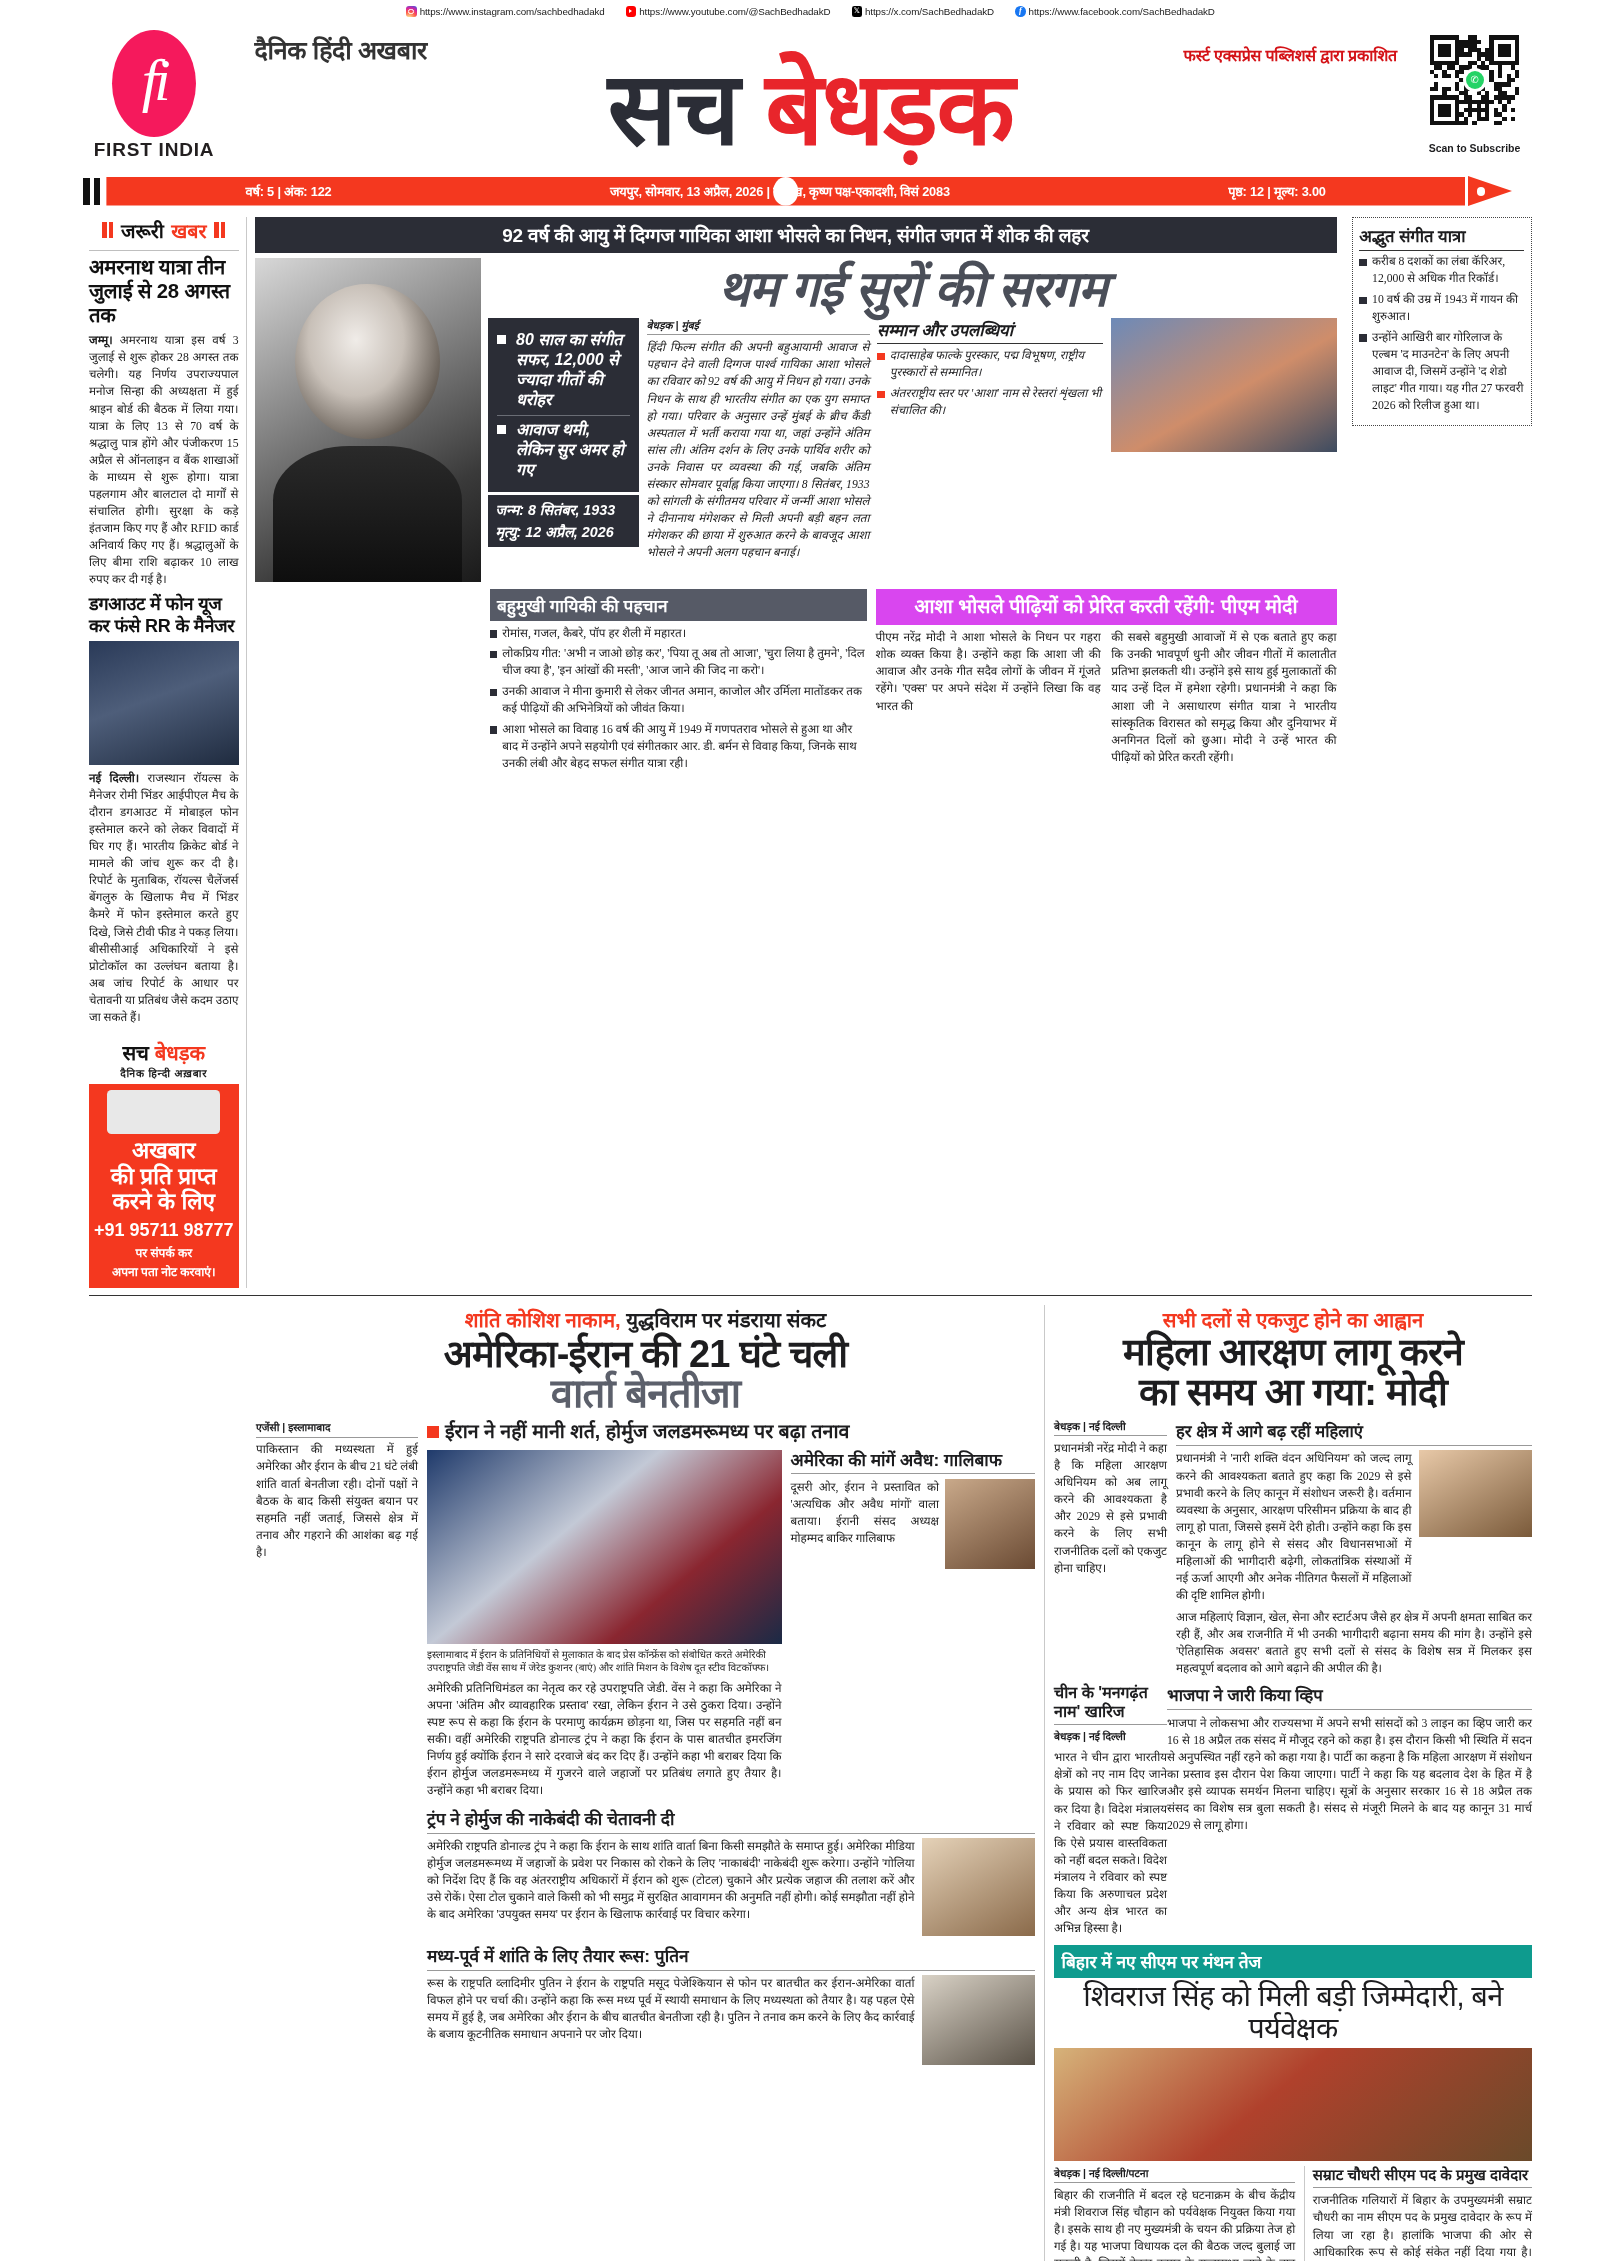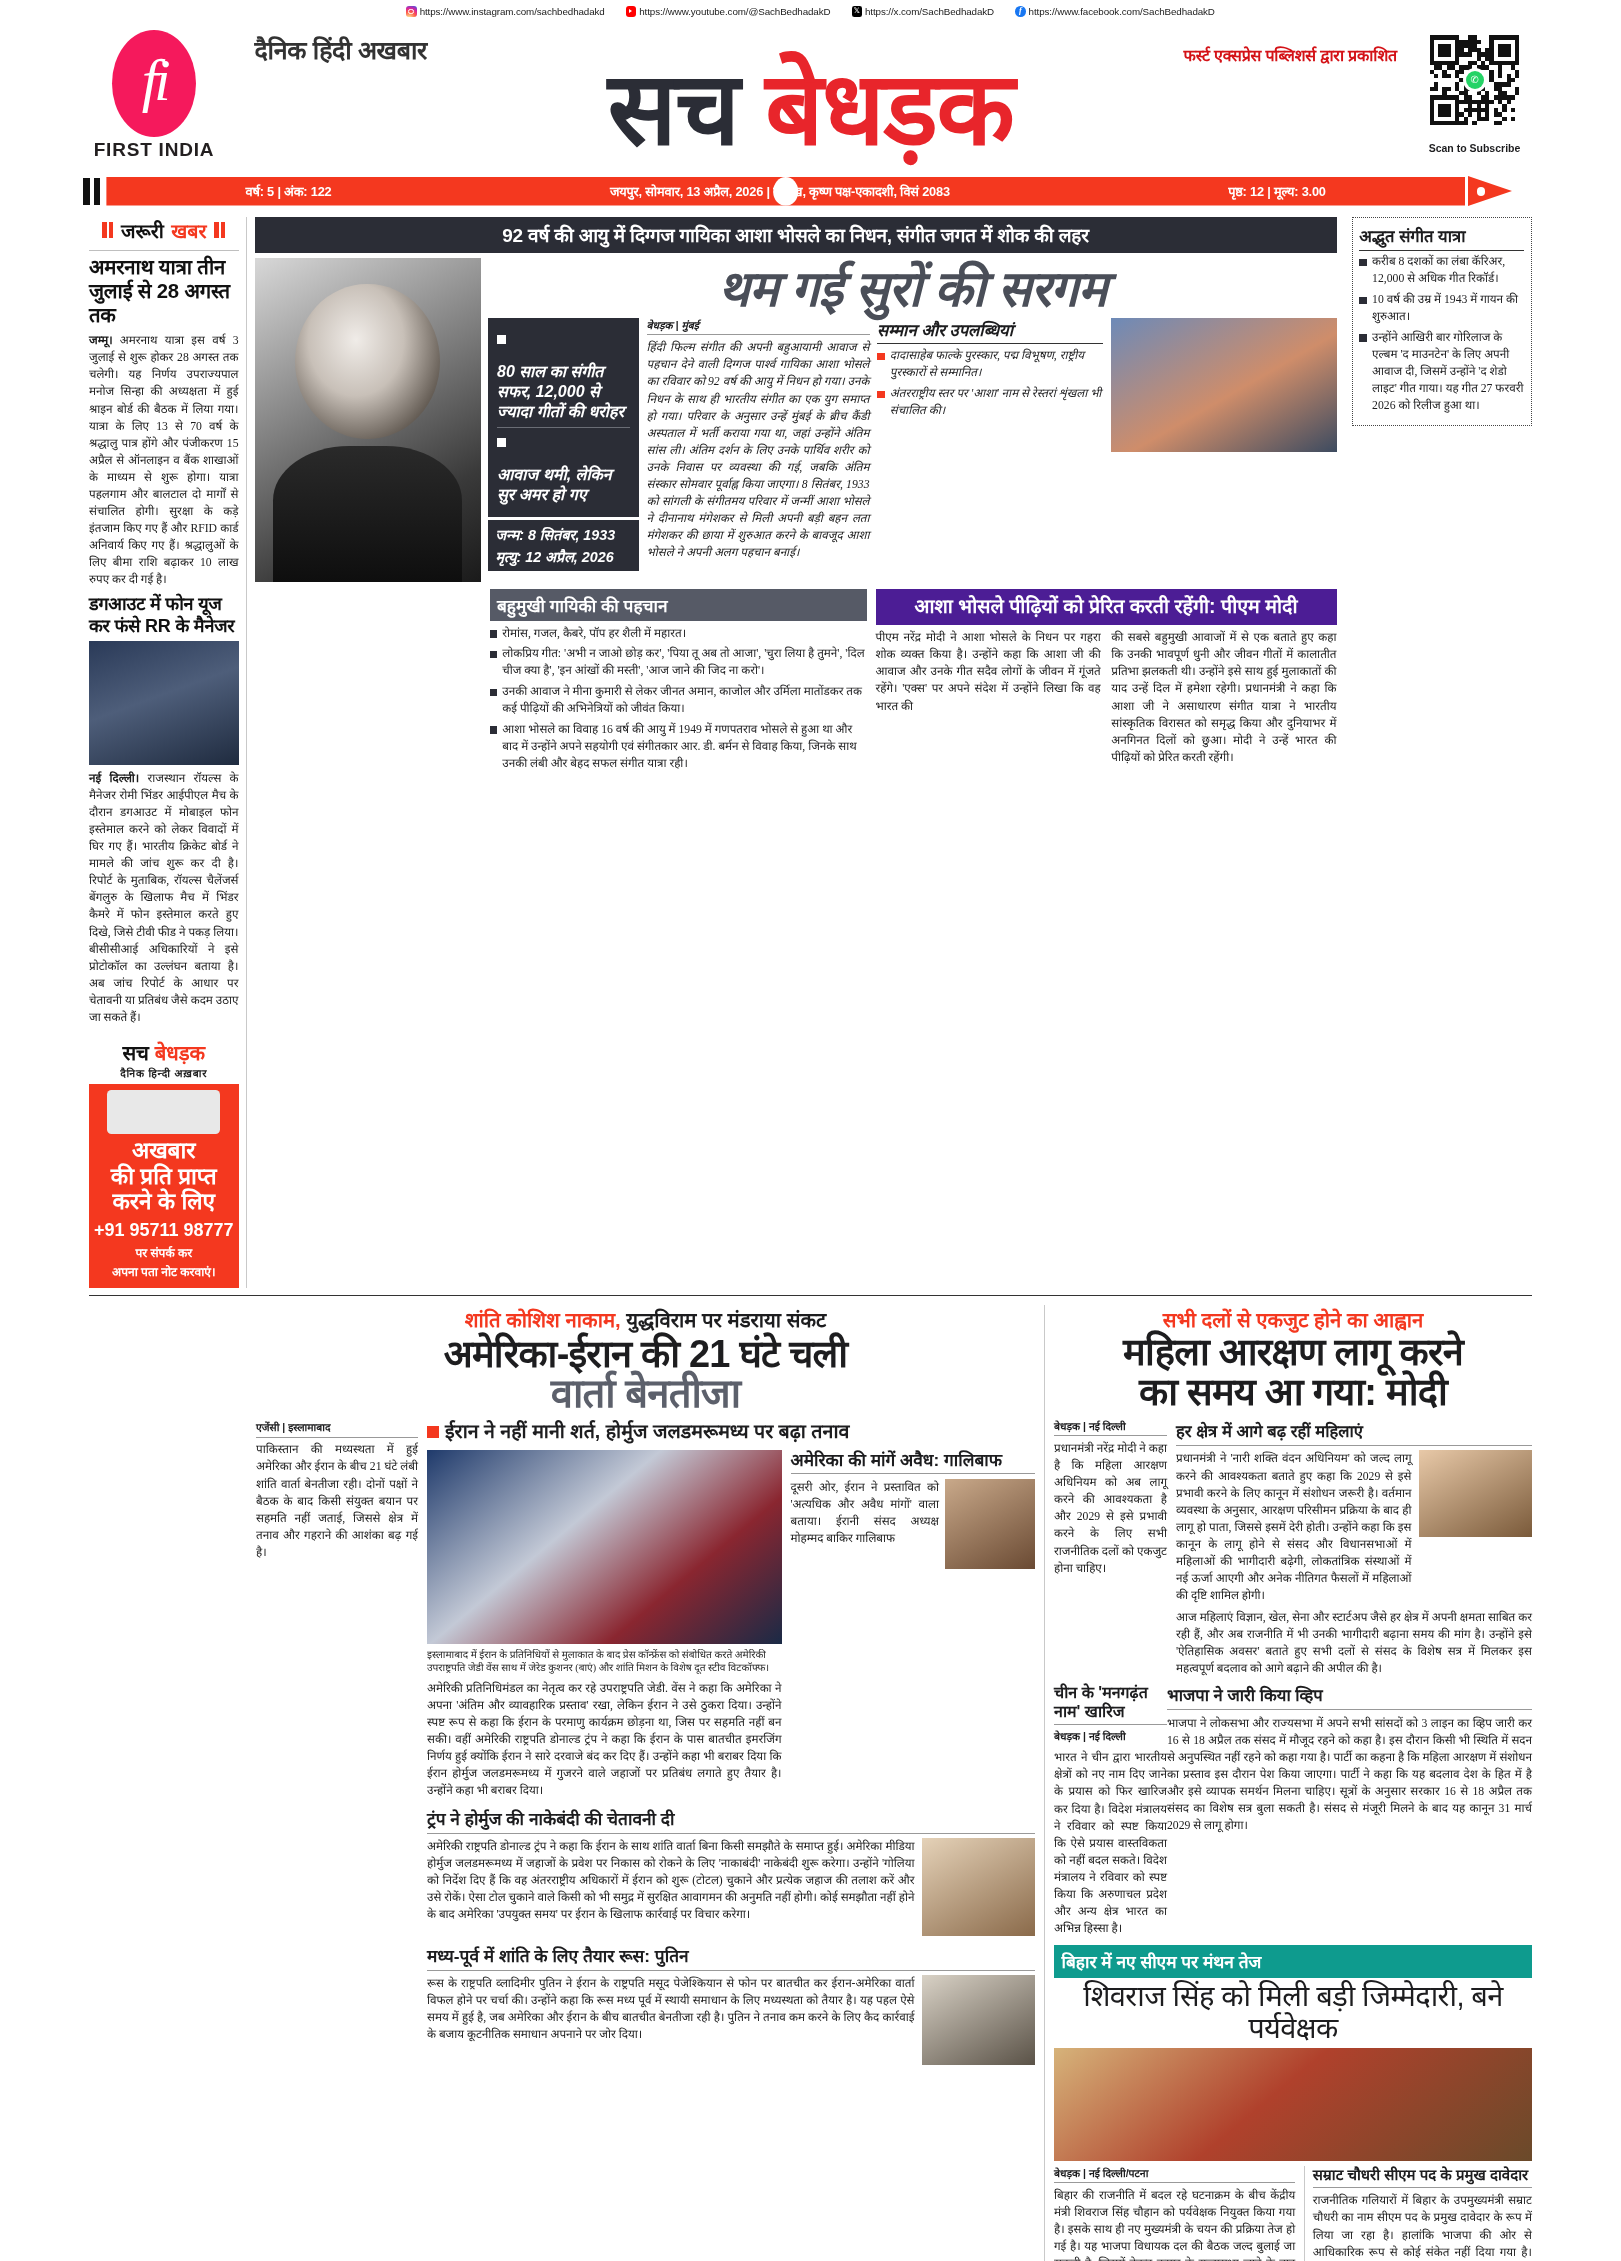--- a/index.html
+++ b/index.html
@@ -100,29 +100,29 @@
   }
   .main-row { display:flex; margin-top:4.5px; gap:7.5px;}
   .photo { background:#8a8a8a; position:relative; overflow:hidden;}
   .asha-photo { width:226px; height:324px; flex:none; }
 
   .mainhead {
     font-size:50px; font-weight:bold; color:#4a4e58; line-height:1.0;
     letter-spacing:-0.8px; text-align:center; padding:6px 0 1.5px;
   }
   .bullet-dark { background:#2b2d36; color:#fff; padding:7.5px 9px; font-size:16px; font-weight:bold; line-height:1.25;}
-  .bullet-dark li { list-style:none; display:flex; gap:18px; padding:4.5px 0;flex-direction:column;}
+  .bullet-dark li { list-style:none; display:flex; gap:10px; padding:4.5px 0;}
   .bullet-dark li + li { border-top:0.8px solid #6a6d75; }
   .bullet-dark .sq { width:9px; height:9px; background:#fff; flex:none; margin-top:5.3px;}
 
   .birthbox { background:#2b2d36; color:#fff; font-size:14.3px; font-weight:bold; padding:5.3px 7.5px; margin-top:3px;}
   .birthbox div + div { margin-top:3px; }
 
   .subhead-gray { background:#565a66; color:#fff; font-size:17.3px; font-weight:bold; padding:4.5px 7.5px; }
-  .subhead-dark { background:#4c1d95; color:#fff; font-size:19.6px; font-weight:bold; padding:6px 7.5px; text-align:center; line-height:1.2;}
+  .subhead-dark { background:#d946ef; color:#fff; font-size:19.6px; font-weight:bold; padding:6px 7.5px; text-align:center; line-height:1.2;}
   .section-title { font-size:16.6px; font-weight:bold; border-bottom:1.5px solid #333; padding-bottom:2.3px; margin-bottom:3.8px;}
   ul.redsq { list-style:none; font-size:11.7px; line-height:1.45; font-family:"Liberation Serif", serif;}
   ul.redsq li { display:flex; gap:5.3px; margin-bottom:3.8px; }
   ul.redsq .sq { width:7.5px;height:7.5px;background:#f4381f;flex:none;margin-top:4.5px;}
   ul.darksq .sq { background:#2b2d36; }
 
   .dotted-box { border:1.5px dotted #444; padding:6.8px; }
 
   
   .band2 { display:flex; padding: 4.5px 89px 0 89px; }

